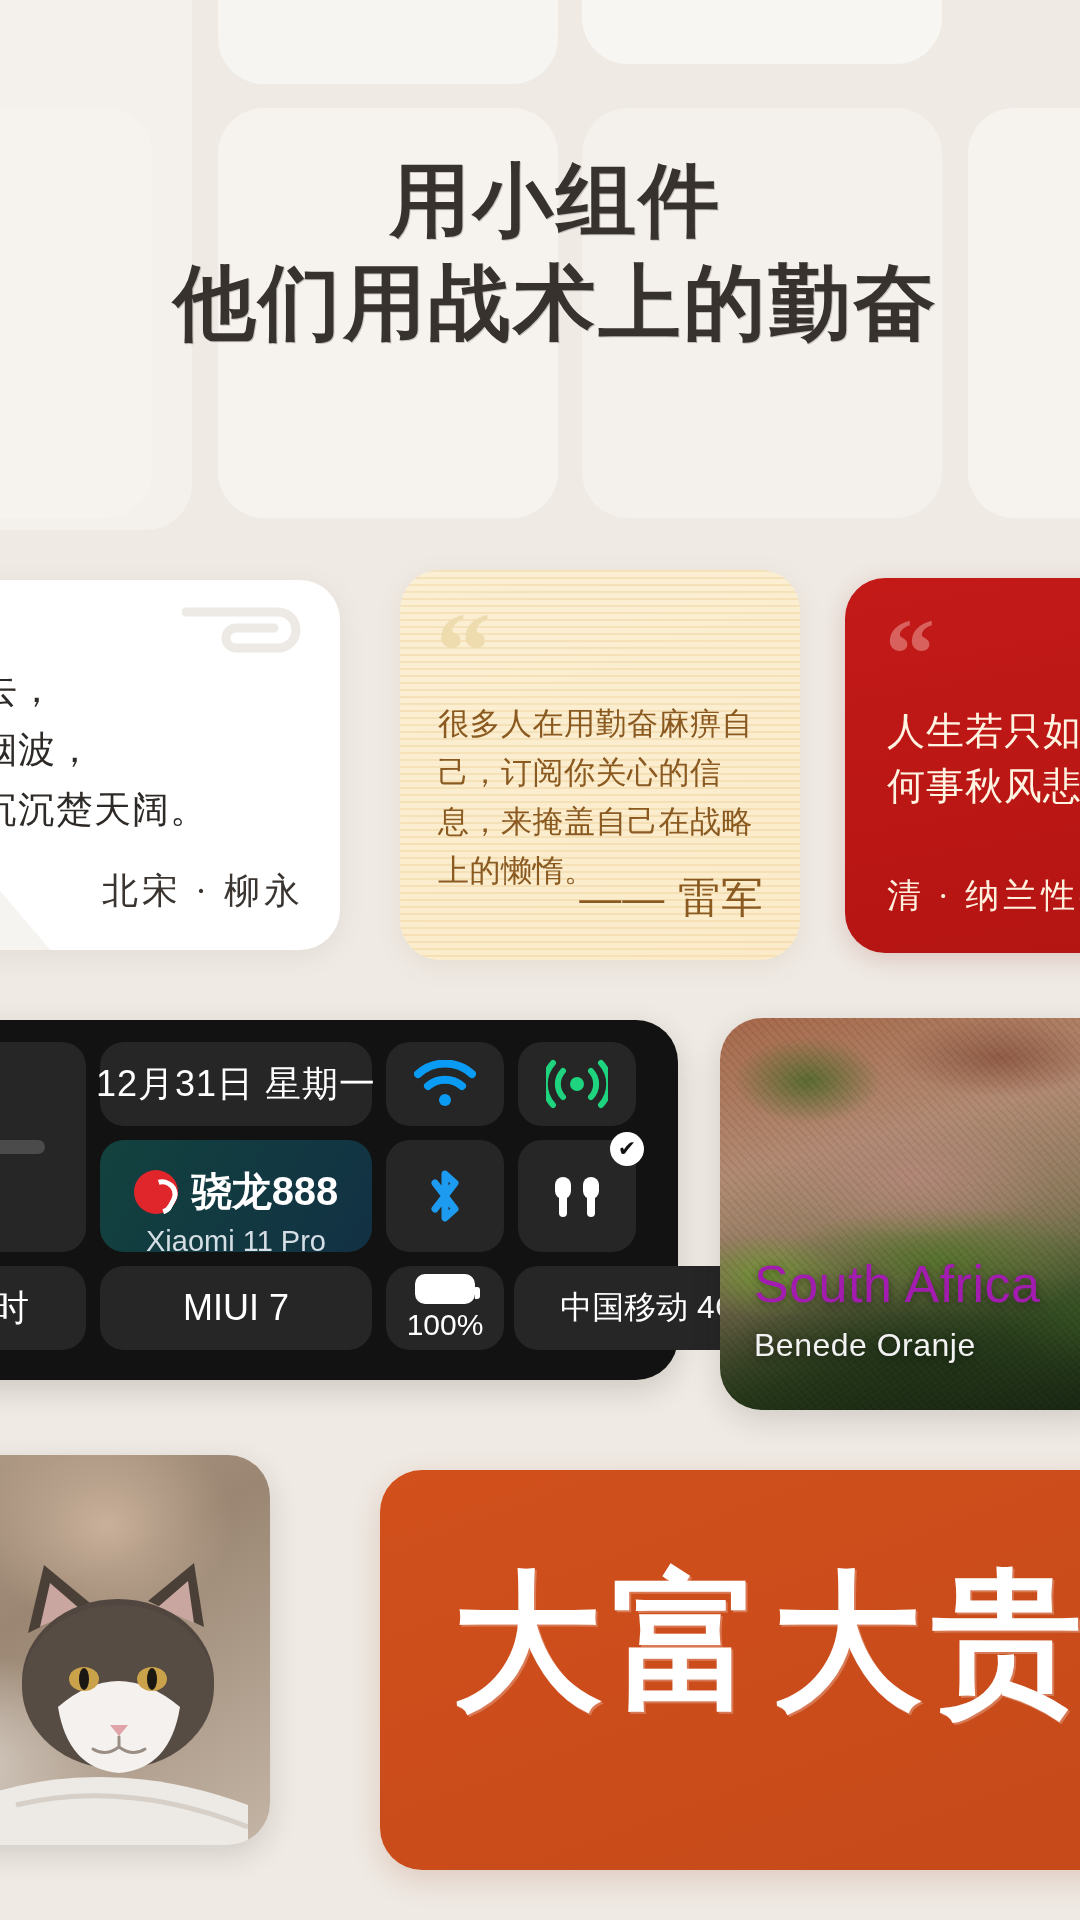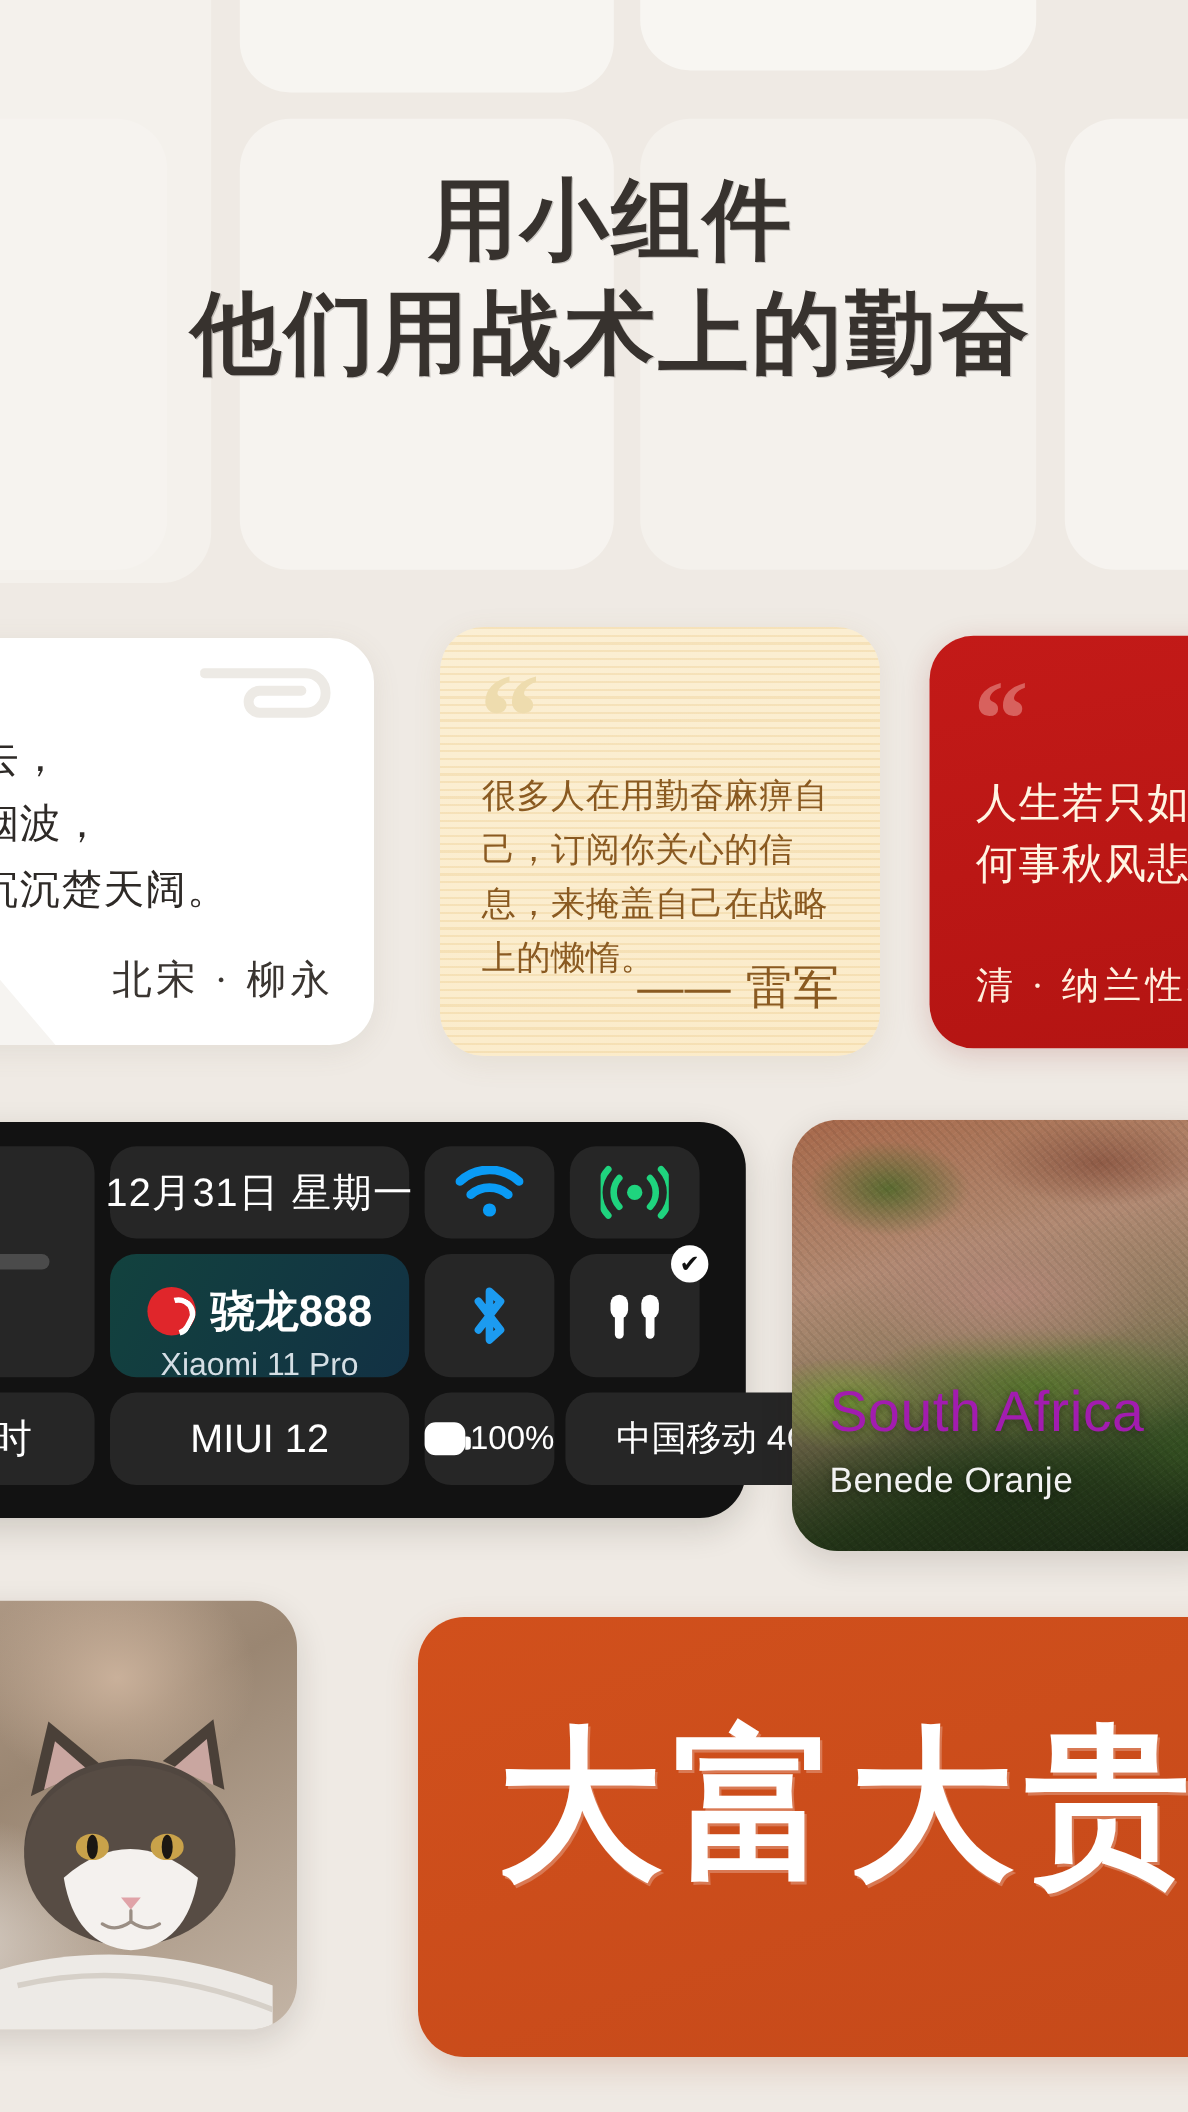--- a/index.html
+++ b/index.html
@@ -152,21 +152,21 @@
   .t-clock   { grid-column: 1; grid-row: 1 / span 2; flex-direction: column; gap: 18px; }
   .t-date    { grid-column: 2; grid-row: 1; font-size: 36px; letter-spacing: 1px; white-space: nowrap; }
   .t-wifi    { grid-column: 3; grid-row: 1; }
   .t-cell    { grid-column: 4; grid-row: 1; }
   .t-soc     { grid-column: 2; grid-row: 2; flex-direction: column; gap: 6px;
                background: linear-gradient(120deg,#12423E 0%, #123144 100%); }
   .t-bt      { grid-column: 3; grid-row: 2; }
   .t-pods    { grid-column: 4; grid-row: 2; }
   .t-hours   { grid-column: 1; grid-row: 3; font-size: 36px; }
   .t-miui    { grid-column: 2; grid-row: 3; font-size: 36px; }
-  .t-batt    { grid-column: 3; grid-row: 3; flex-direction: row; gap: 4px; }
+  .t-batt    { grid-column: 3; grid-row: 3; flex-direction: column; gap: 4px; }
   .t-net     { grid-column: 4; grid-row: 3; font-size: 32px; white-space: nowrap; }
 
   .t-date, .t-miui { }
   .t-net { width: 272px; margin-left: -4px; }
 
   .soc-line1 { display: flex; align-items: center; gap: 14px; font-size: 40px; font-weight: 600; margin-top: 30px; }
   .soc-line2 { font-size: 29px; color: #D4DEE4; font-weight: 400; }
   .sd-logo {
     width: 44px; height: 44px; border-radius: 50%;
     background: #E0262B; position: relative; flex: none;
@@ -368,21 +368,21 @@
       <svg width="58" height="58" viewBox="0 0 58 58">
         <path d="M15 10 a8 8 0 0 1 8 8 v6 a8 8 0 0 1 -16 0 v-6 a8 8 0 0 1 8 -8 z" fill="#fff"></path>
         <rect x="11" y="26" width="8" height="24" rx="4" fill="#fff"></rect>
         <path d="M43 10 a8 8 0 0 1 8 8 v6 a8 8 0 0 1 -16 0 v-6 a8 8 0 0 1 8 -8 z" fill="#fff"></path>
         <rect x="39" y="26" width="8" height="24" rx="4" fill="#fff"></rect>
       </svg>
       <span class="pods-check">✔</span>
     </div>
 
     <div class="tile t-hours">小时</div>
-    <div class="tile t-miui">MIUI 12</div>
+    <div class="tile t-miui">MIUI 7</div>
 
     <div class="tile t-batt">
       <span class="batt-shell"></span>
       <span class="batt-pct">100%</span>
     </div>
 
     <div class="tile t-net">中国移动  4G</div>
   </div>
 
   <div class="map-card">

